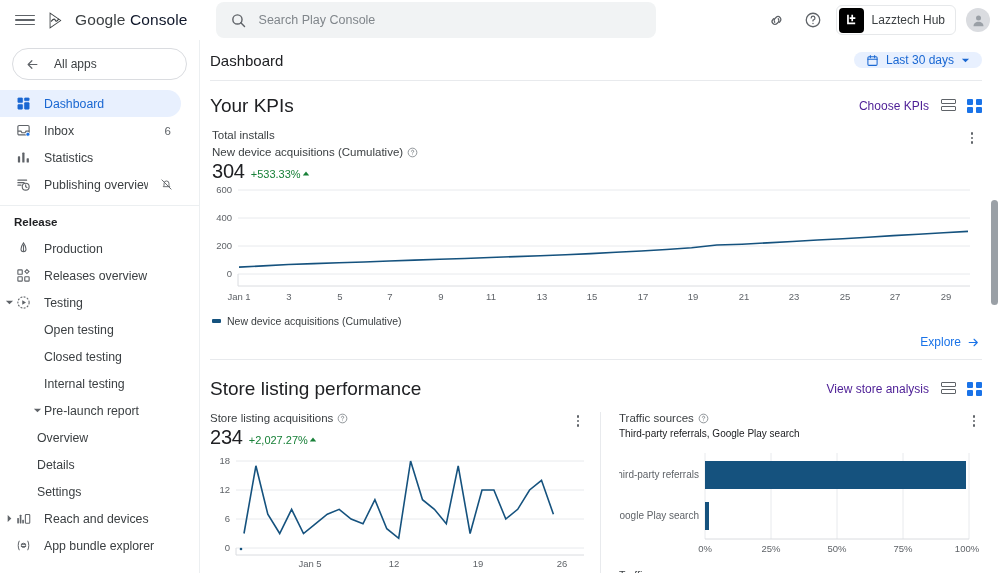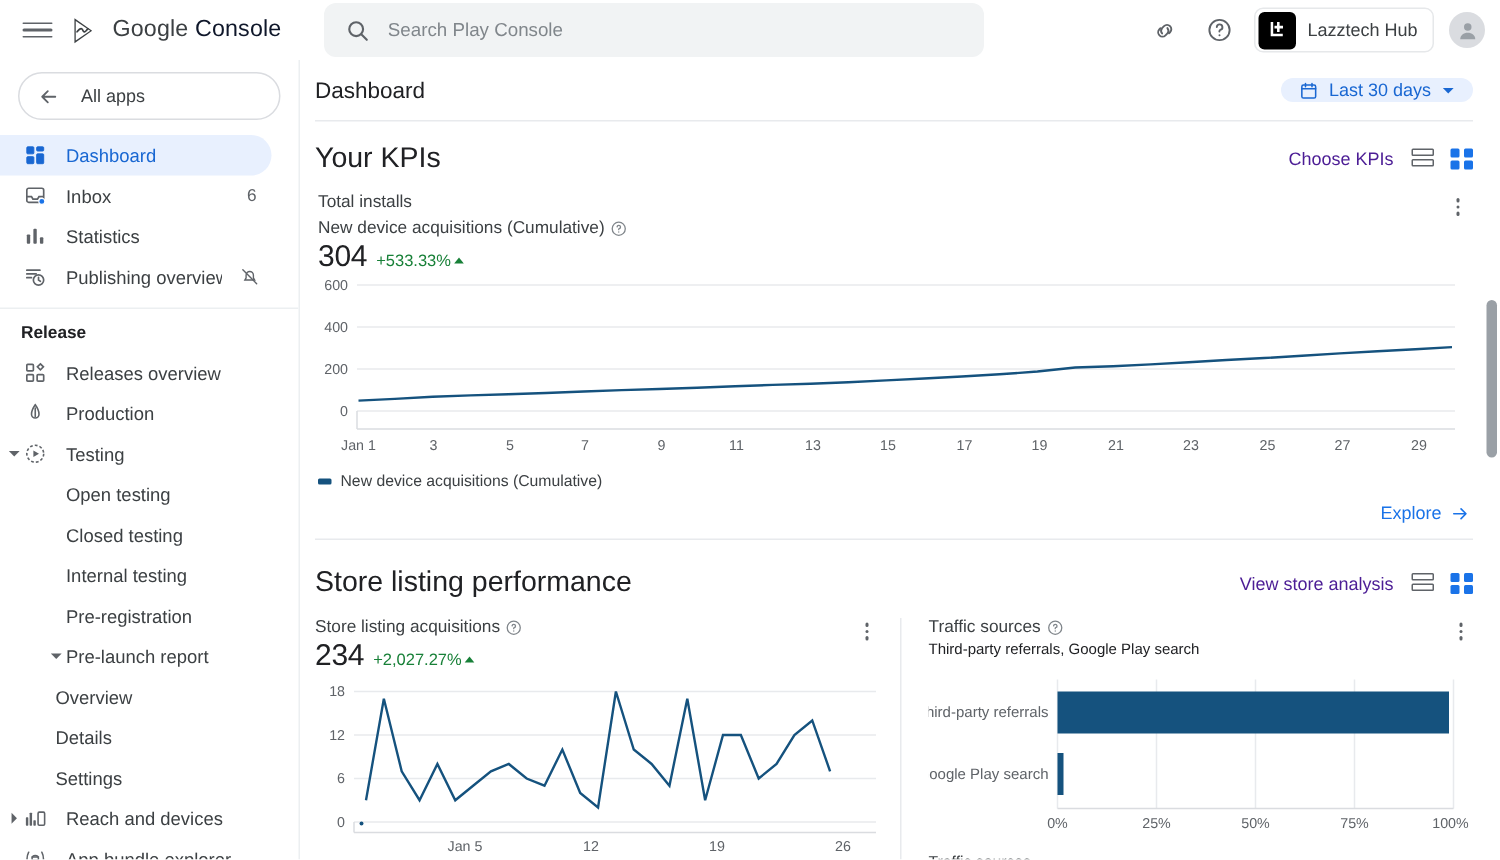--- a/index.html
+++ b/index.html
@@ -302,41 +302,41 @@
             <path d="M3.5 3.5l17 17" stroke-linecap="round"></path>
           </svg>
         </span>
       </div>
 
       <div class="nav-divider"></div>
       <div class="nav-section">Release</div>
 
       <div class="nav-item">
         <span class="nav-ico">
+          <svg width="15" height="15" viewBox="0 0 24 24" fill="none" stroke="#5f6368" stroke-width="1.7">
+            <path d="M12 3c2.5 3.5 4 7 4 10a4 4 0 0 1-8 0c0-3 1.5-6.5 4-10z"></path>
+            <path d="M12 6.5v9" stroke-linecap="round"></path>
+          </svg>
+        </span>
+        <span class="nav-label">Production</span>
+      </div>
+
+      <div class="nav-item">
+        <span class="nav-ico">
           <svg width="15" height="15" viewBox="0 0 24 24" fill="none" stroke="#5f6368" stroke-width="1.8">
             <rect x="3" y="3" width="7" height="7" rx="1"></rect>
               <rect x="3" y="14" width="7" height="7" rx="1"></rect>
             <rect x="14" y="14" width="7" height="7" rx="1"></rect>
             <path d="M17.5 2.5l3.2 3.2-3.2 3.2-3.2-3.2z"></path>
           </svg>
         </span>
         <span class="nav-label">Releases overview</span>
       </div>
 
       <div class="nav-item">
-        <span class="nav-ico">
-          <svg width="15" height="15" viewBox="0 0 24 24" fill="none" stroke="#5f6368" stroke-width="1.7">
-            <path d="M12 3c2.5 3.5 4 7 4 10a4 4 0 0 1-8 0c0-3 1.5-6.5 4-10z"></path>
-            <path d="M12 6.5v9" stroke-linecap="round"></path>
-          </svg>
-        </span>
-        <span class="nav-label">Production</span>
-      </div>
-
-      <div class="nav-item">
         <span class="caret">
           <svg width="9" height="9" viewBox="0 0 10 10">
               <path d="M1 3l4 4 4-4z" fill="#5f6368"></path>
             </svg>
         </span>
         <span class="nav-ico">
           <svg width="15" height="15" viewBox="0 0 24 24" fill="none" stroke="#5f6368" stroke-width="1.7">
             <circle cx="12" cy="12" r="9" stroke-dasharray="3 2.2"></circle>
             <path d="M10 8.5l6 3.5-6 3.5z" fill="#5f6368" stroke="none"></path>
           </svg>
@@ -345,23 +345,20 @@
       </div>
 
       <div class="nav-item sub">
         <span class="nav-label">Open testing</span>
       </div>
       <div class="nav-item sub">
         <span class="nav-label">Closed testing</span>
       </div>
       <div class="nav-item sub">
         <span class="nav-label">Internal testing</span>
-      </div>
-      <div class="nav-item sub">
-        <span class="nav-label">Pre-registration</span>
       </div>
       <div class="nav-item sub">
         <span class="caret inner">
           <svg width="9" height="9" viewBox="0 0 10 10">
               <path d="M1 3l4 4 4-4z" fill="#5f6368"></path>
             </svg>
         </span>
         <span class="nav-label">Pre-launch report</span>
       </div>
       <div class="nav-item sub2">

